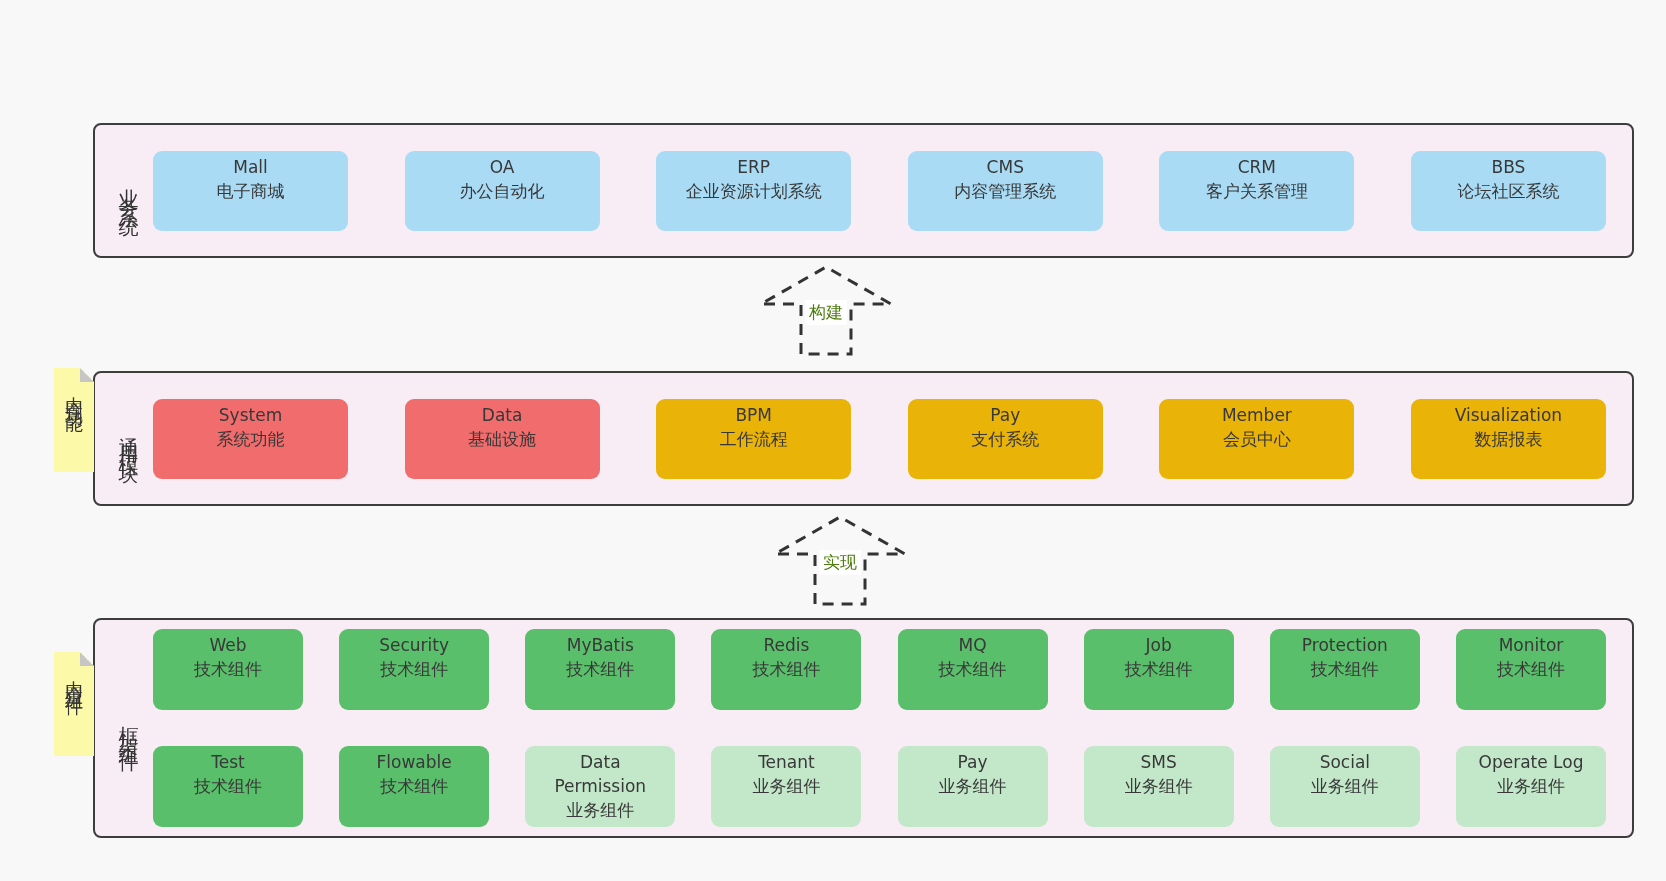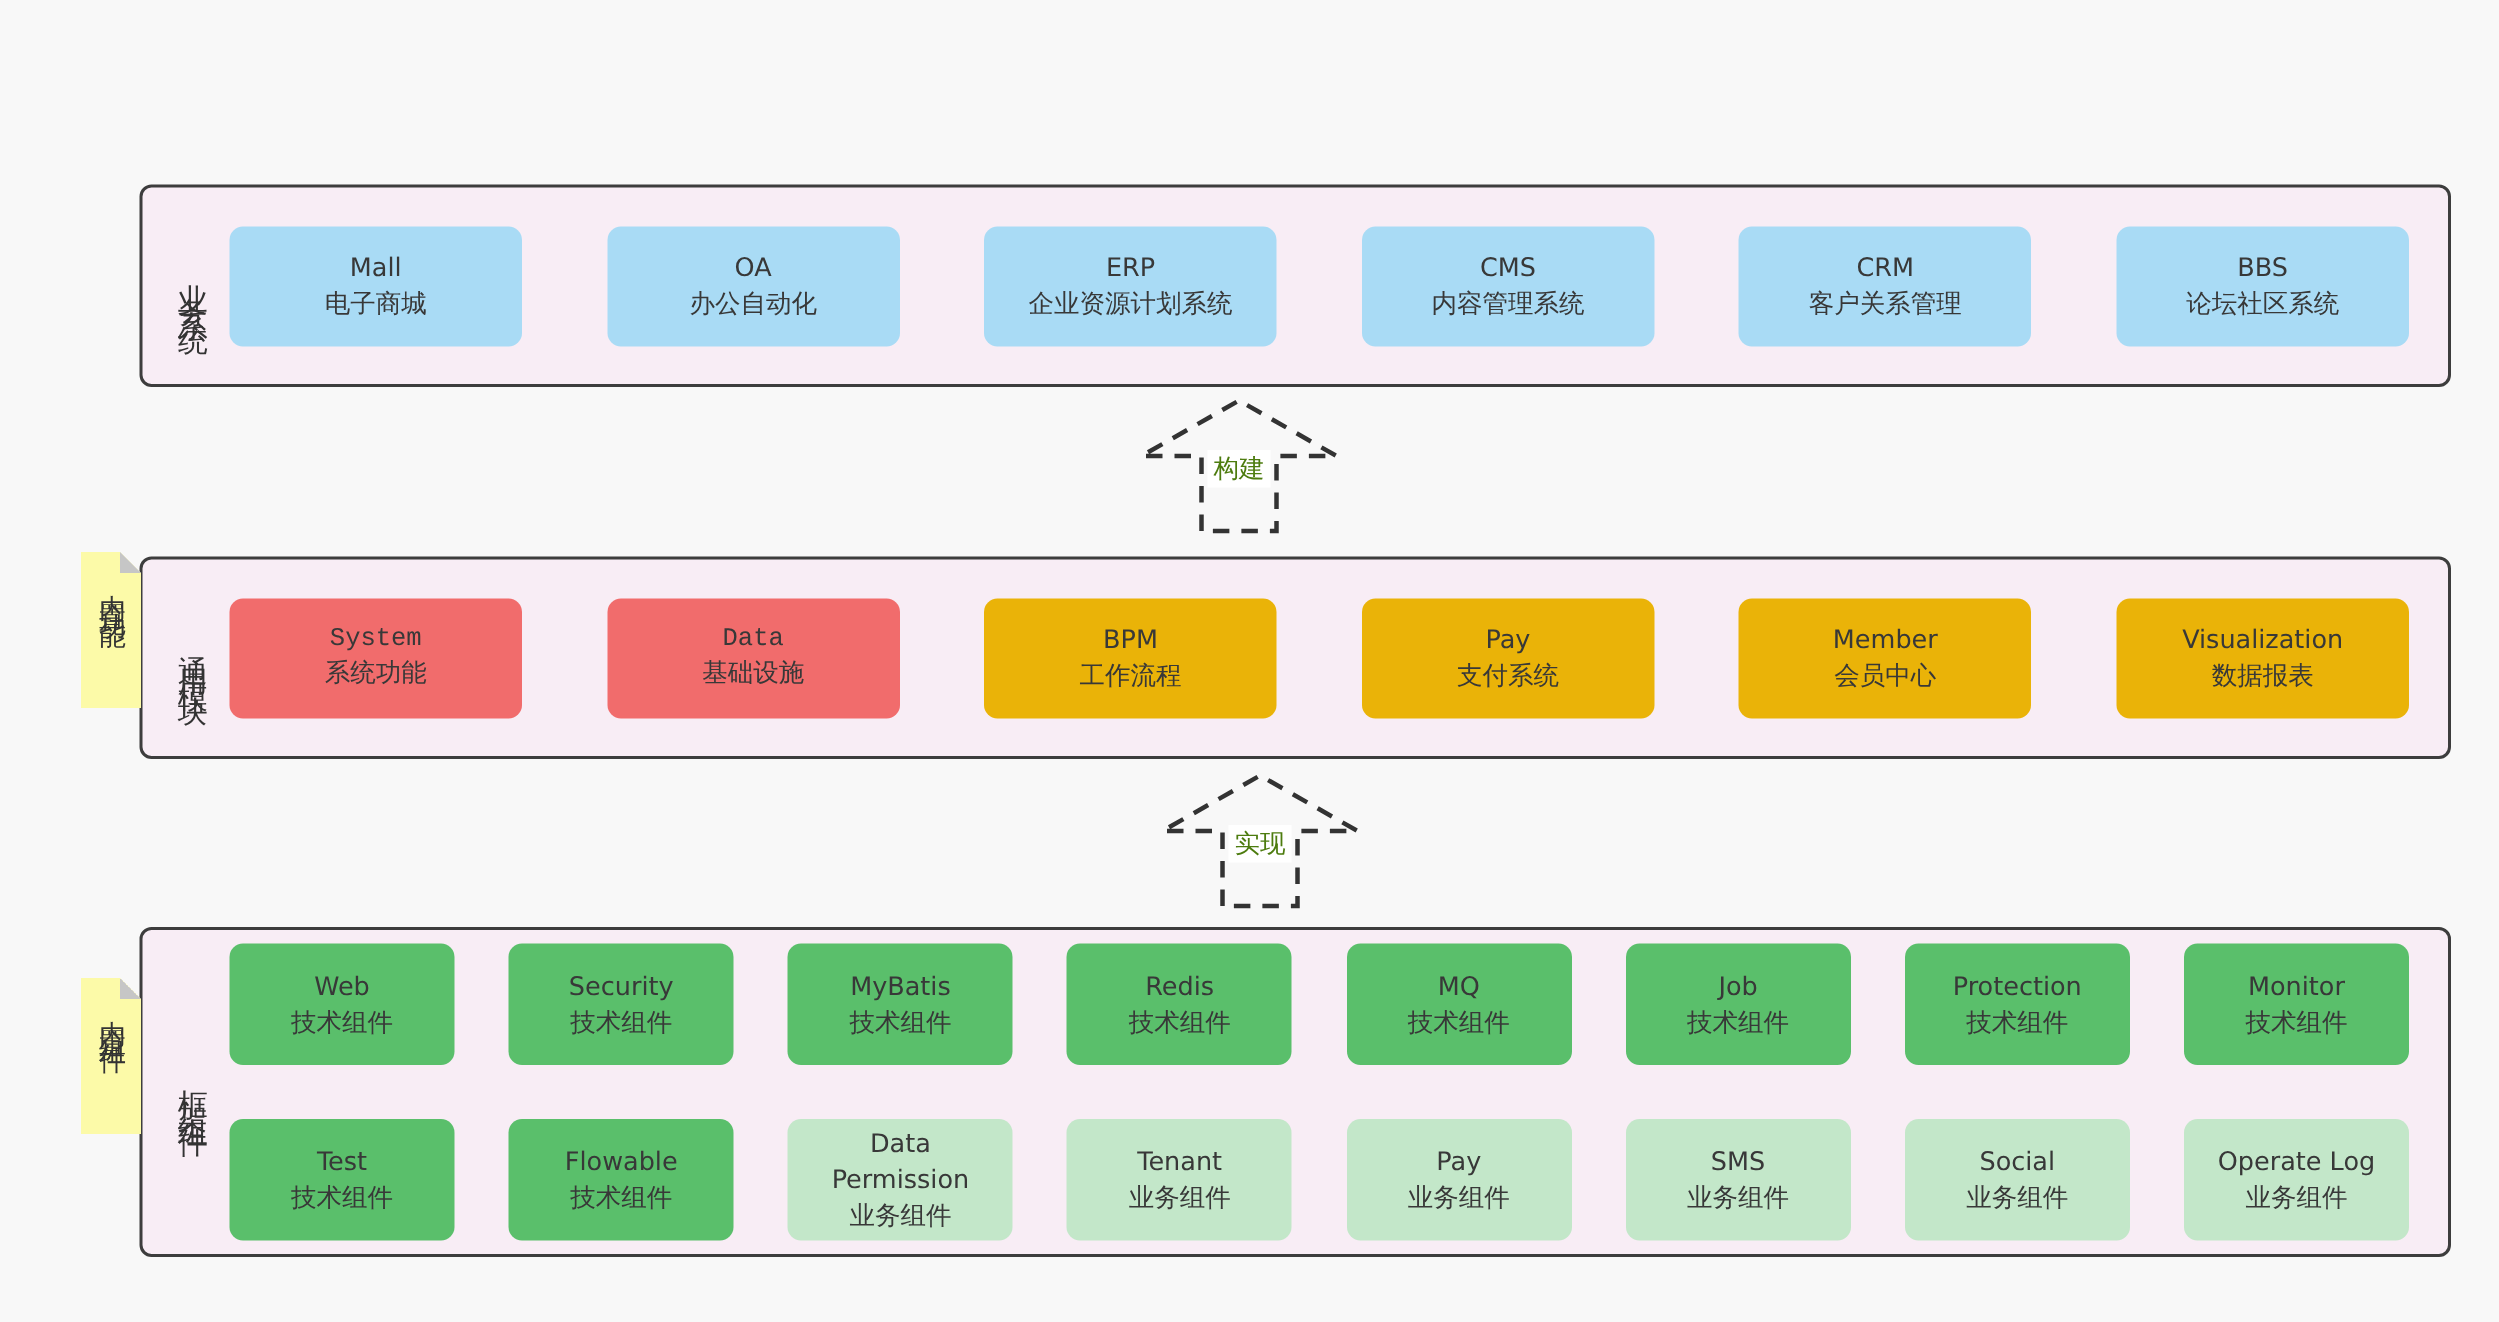--- a/index.html
+++ b/index.html
@@ -52,33 +52,32 @@
   }
   .band3-row {
     display:flex;
     justify-content:space-between;
   }
   
   .box {
     border-radius:9px;
     display:flex;
     flex-direction:column;
-    justify-content:center;
     align-items:center;
     text-align:center;
     font-size:17px;
     line-height:24px;
     color:#383838;
     box-sizing:border-box;
     padding:4px 10px;
   }
   .box-wide { flex:0 0 195px; height:80px; }
   .box-narrow { flex:0 0 150px; height:81px; }
   .blue        { background:#a9dbf5; }
-  .red         { background:#f16c6c;font-family:Liberation Mono, monospace; }
+  .red         { background:#f16c6c; }
   .pink        { background:#eab308; }
   .green-dark  { background:#5abf6b; }
   .green-light { background:#c3e7c9; }
   
   .note {
     position:absolute;
     left:54px;
     width:40px;
     background:#fcfaa8;
     clip-path:polygon(0 0, calc(100% - 14px) 0, 100% 14px, 100% 100%, 0 100%);

